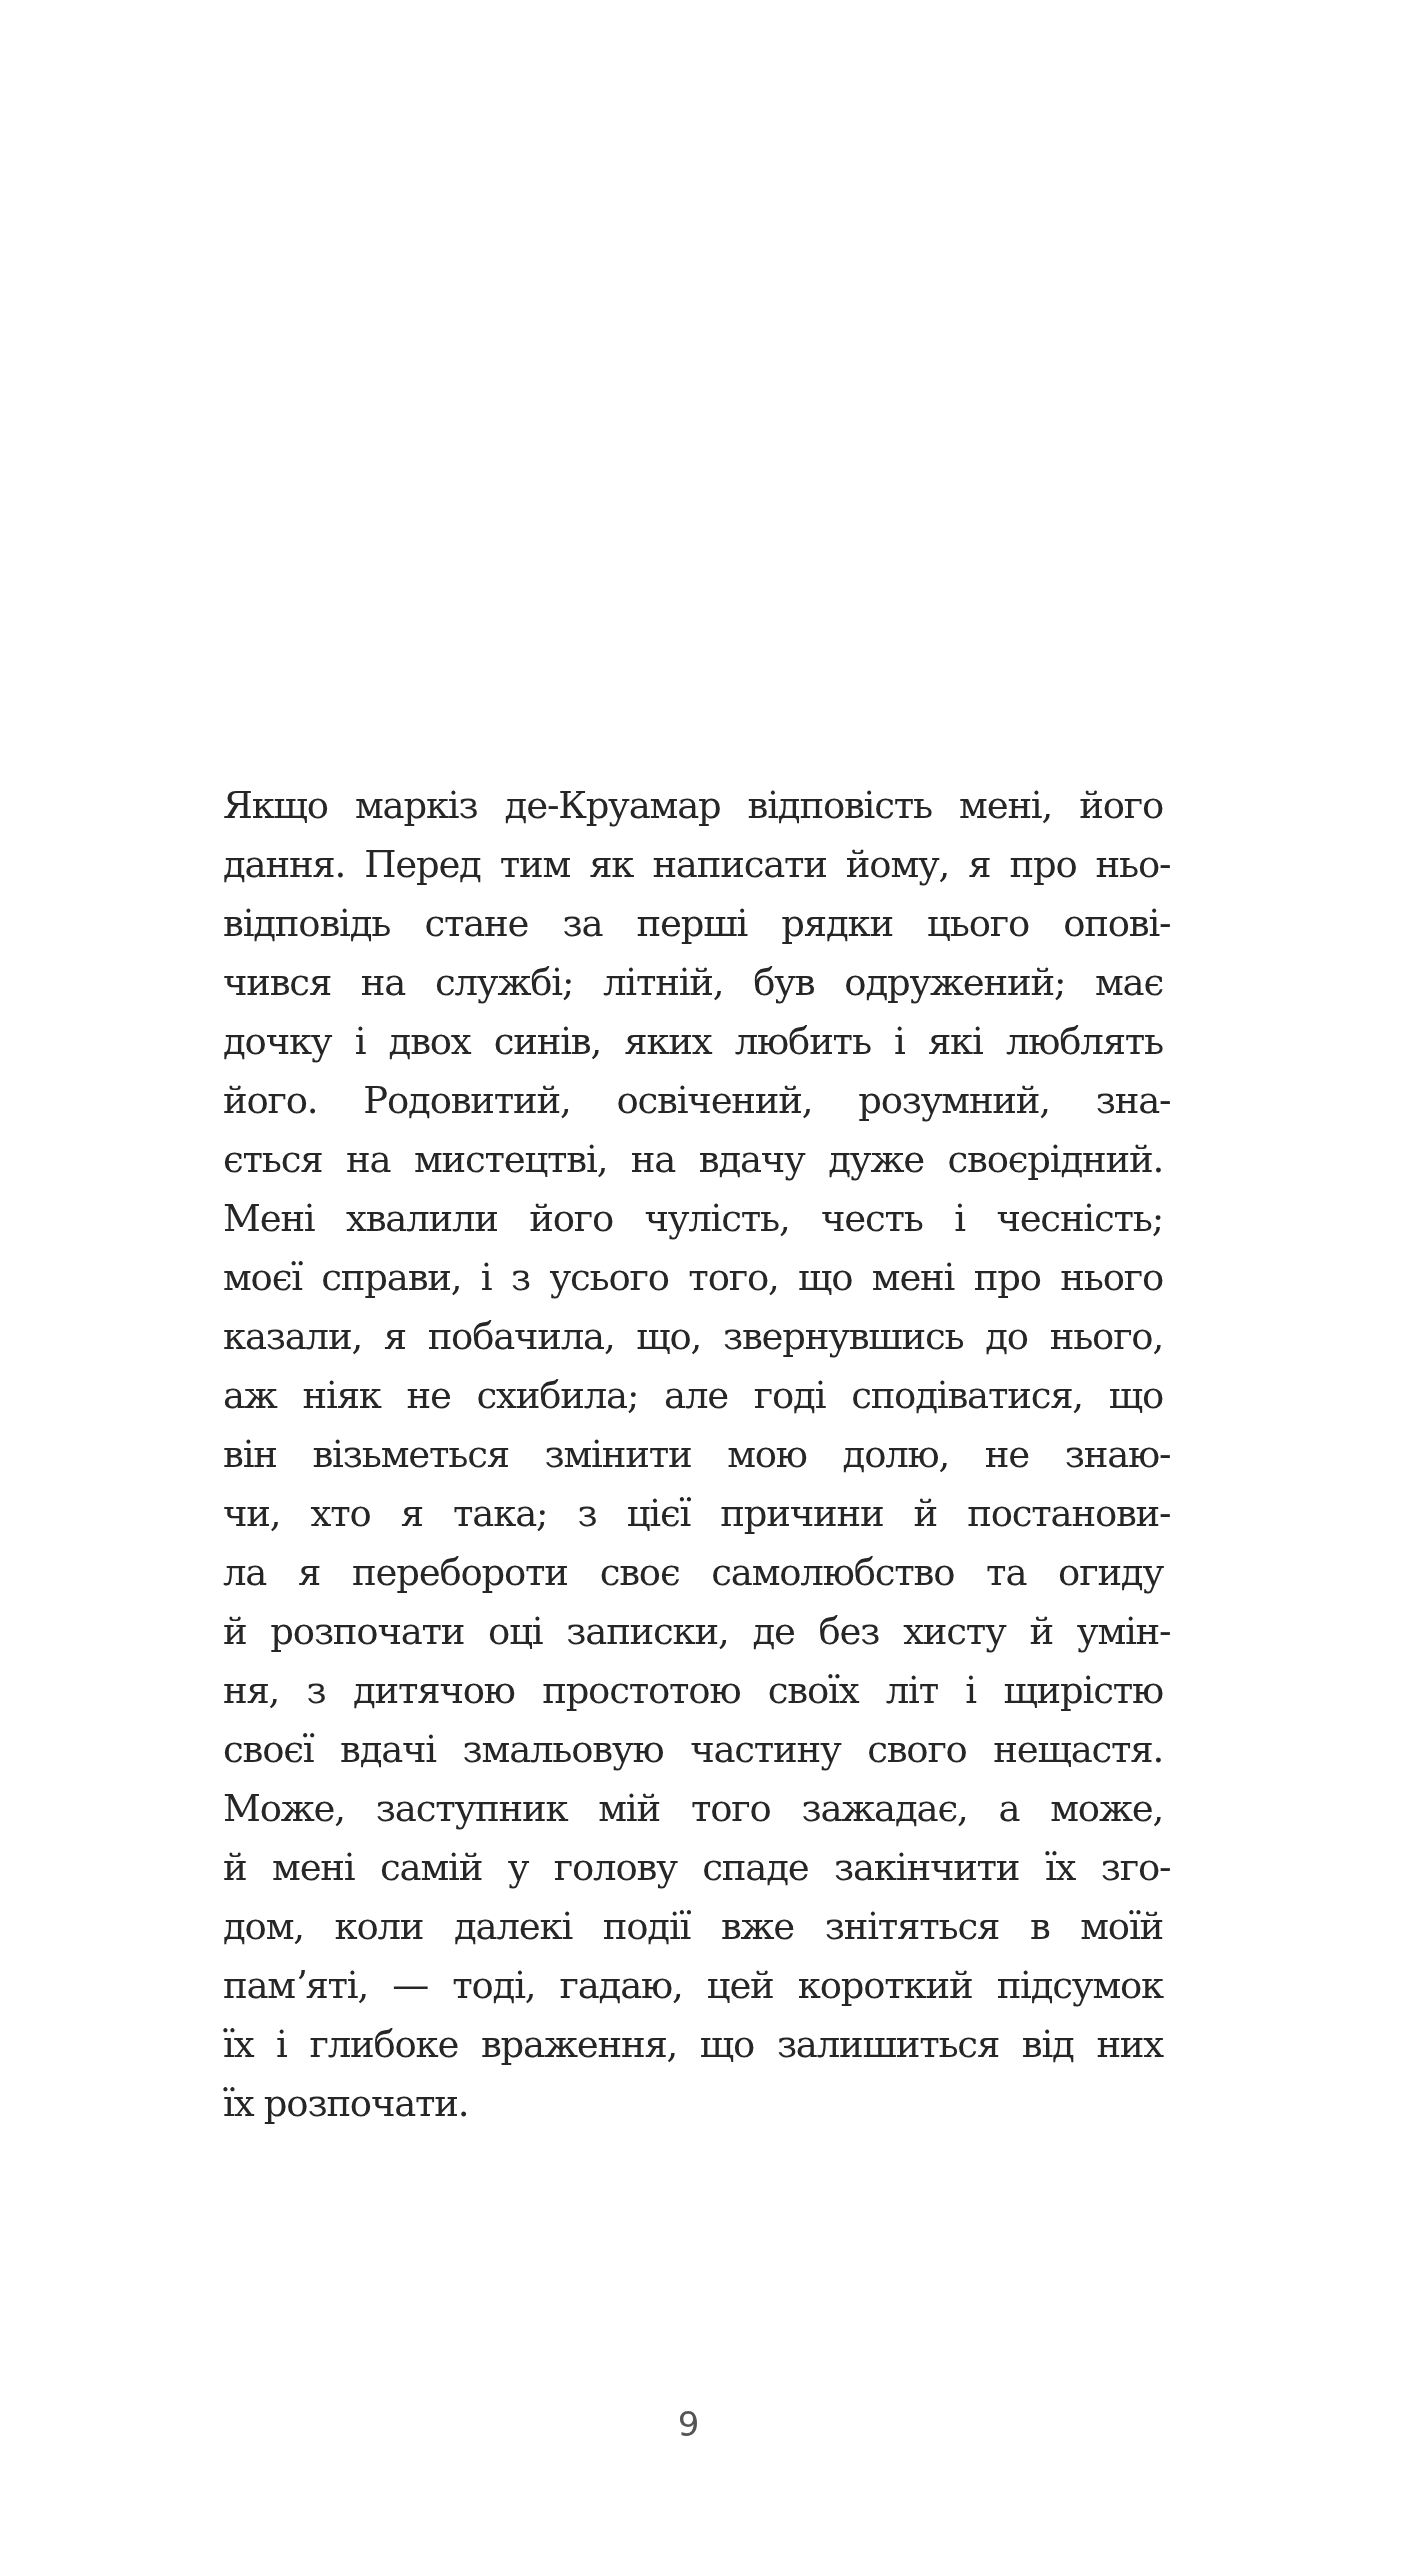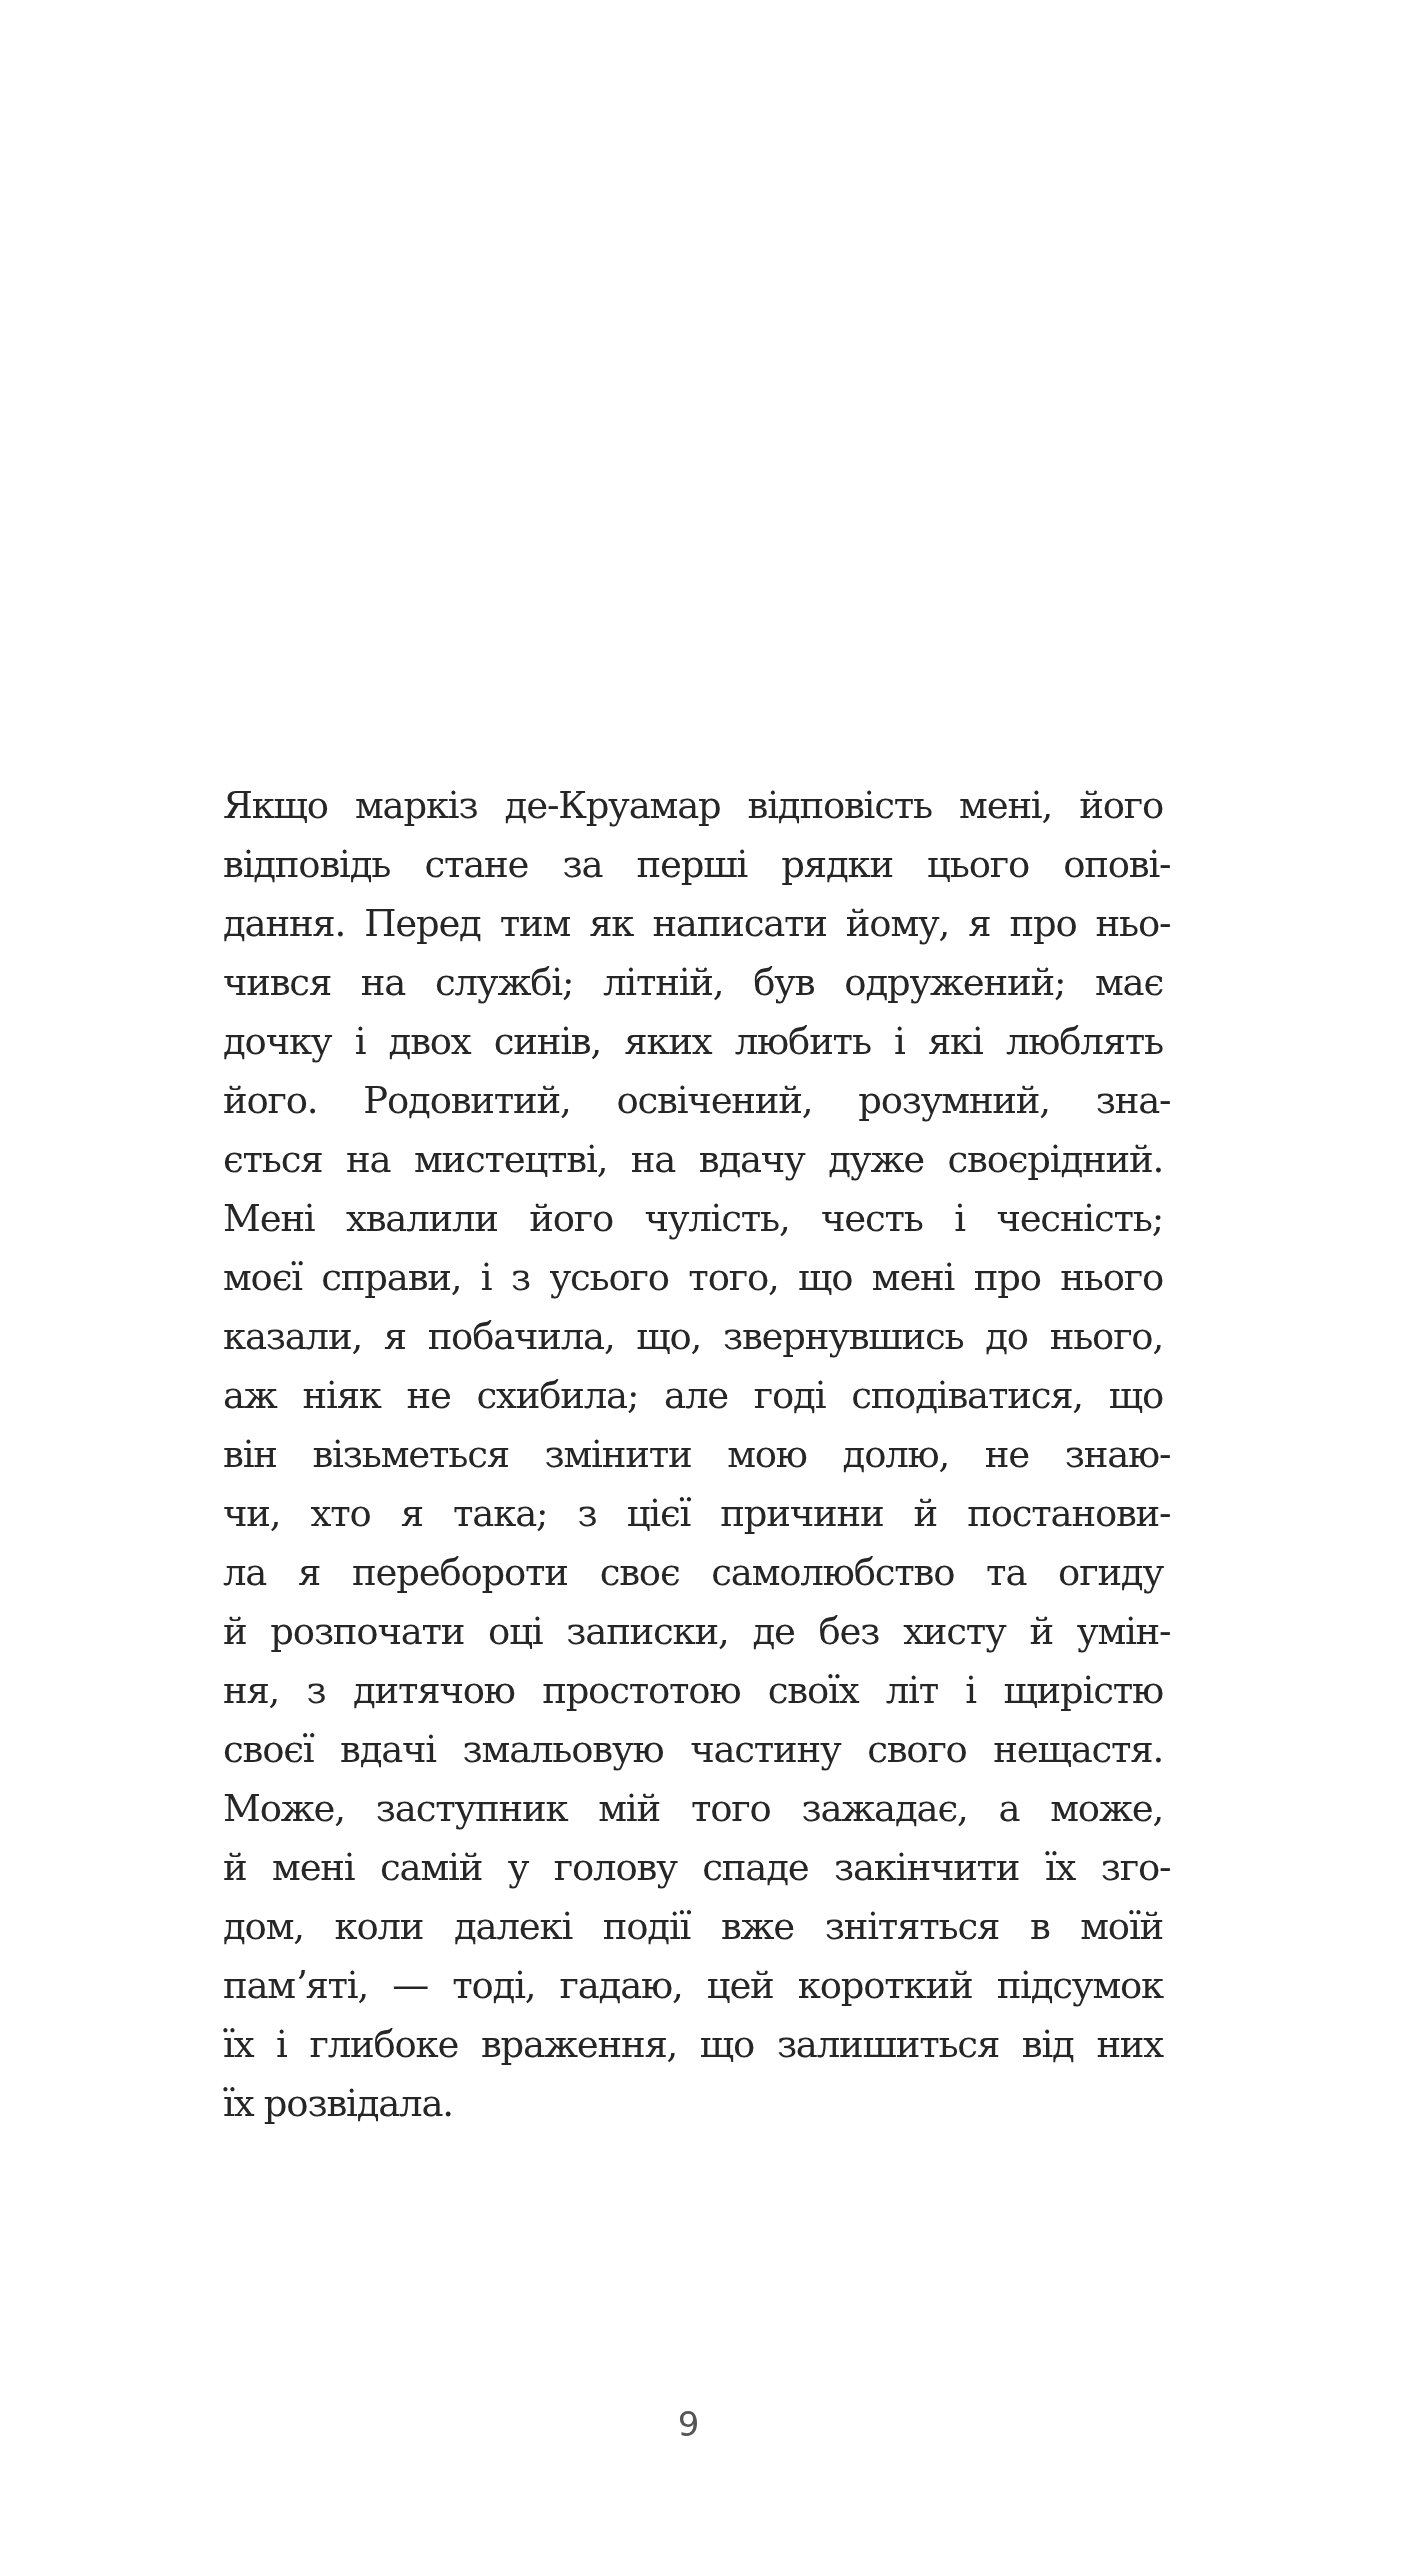--- a/index.html
+++ b/index.html
@@ -58,39 +58,39 @@
       font-size: 34px;
       line-height: 44px;
     }
   </style>
 </head>
 <body>
 
 <div class="page">
   <div class="text-block">
     <span class="line">Якщо маркіз де-Круамар відповість мені, його</span>
+    <span class="line hyph">дання. Перед тим як написати йому, я про ньо-</span>
     <span class="line hyph">відповідь стане за перші рядки цього опові-</span>
-    <span class="line hyph">дання. Перед тим як написати йому, я про ньо-</span>
     <span class="line">чився на службі; літній, був одружений; має</span>
     <span class="line">дочку і двох синів, яких любить і які люблять</span>
     <span class="line hyph">його. Родовитий, освічений, розумний, зна-</span>
     <span class="line">ється на мистецтві, на вдачу дуже своєрідний.</span>
     <span class="line">Мені хвалили його чулість, честь і чесність;</span>
     <span class="line">моєї справи, і з усього того, що мені про нього</span>
     <span class="line">казали, я побачила, що, звернувшись до нього,</span>
     <span class="line">аж ніяк не схибила; але годі сподіватися, що</span>
     <span class="line hyph">він візьметься змінити мою долю, не знаю-</span>
     <span class="line hyph">чи, хто я така; з цієї причини й постанови-</span>
     <span class="line">ла я перебороти своє самолюбство та огиду</span>
     <span class="line hyph">й розпочати оці записки, де без хисту й умін-</span>
     <span class="line">ня, з дитячою простотою своїх літ і щирістю</span>
     <span class="line">своєї вдачі змальовую частину свого нещастя.</span>
     <span class="line">Може, заступник мій того зажадає, а може,</span>
     <span class="line hyph">й мені самій у голову спаде закінчити їх зго-</span>
     <span class="line">дом, коли далекі події вже знітяться в моїй</span>
     <span class="line">памʼяті, — тоді, гадаю, цей короткий підсумок</span>
     <span class="line">їх і глибоке враження, що залишиться від них</span>
-    <span class="line last">їх розвідала.</span>
+    <span class="line last">їх розпочати.</span>
   </div>
 
   <div class="page-number">9</div>
 </div>
 
 
 </body></html>

